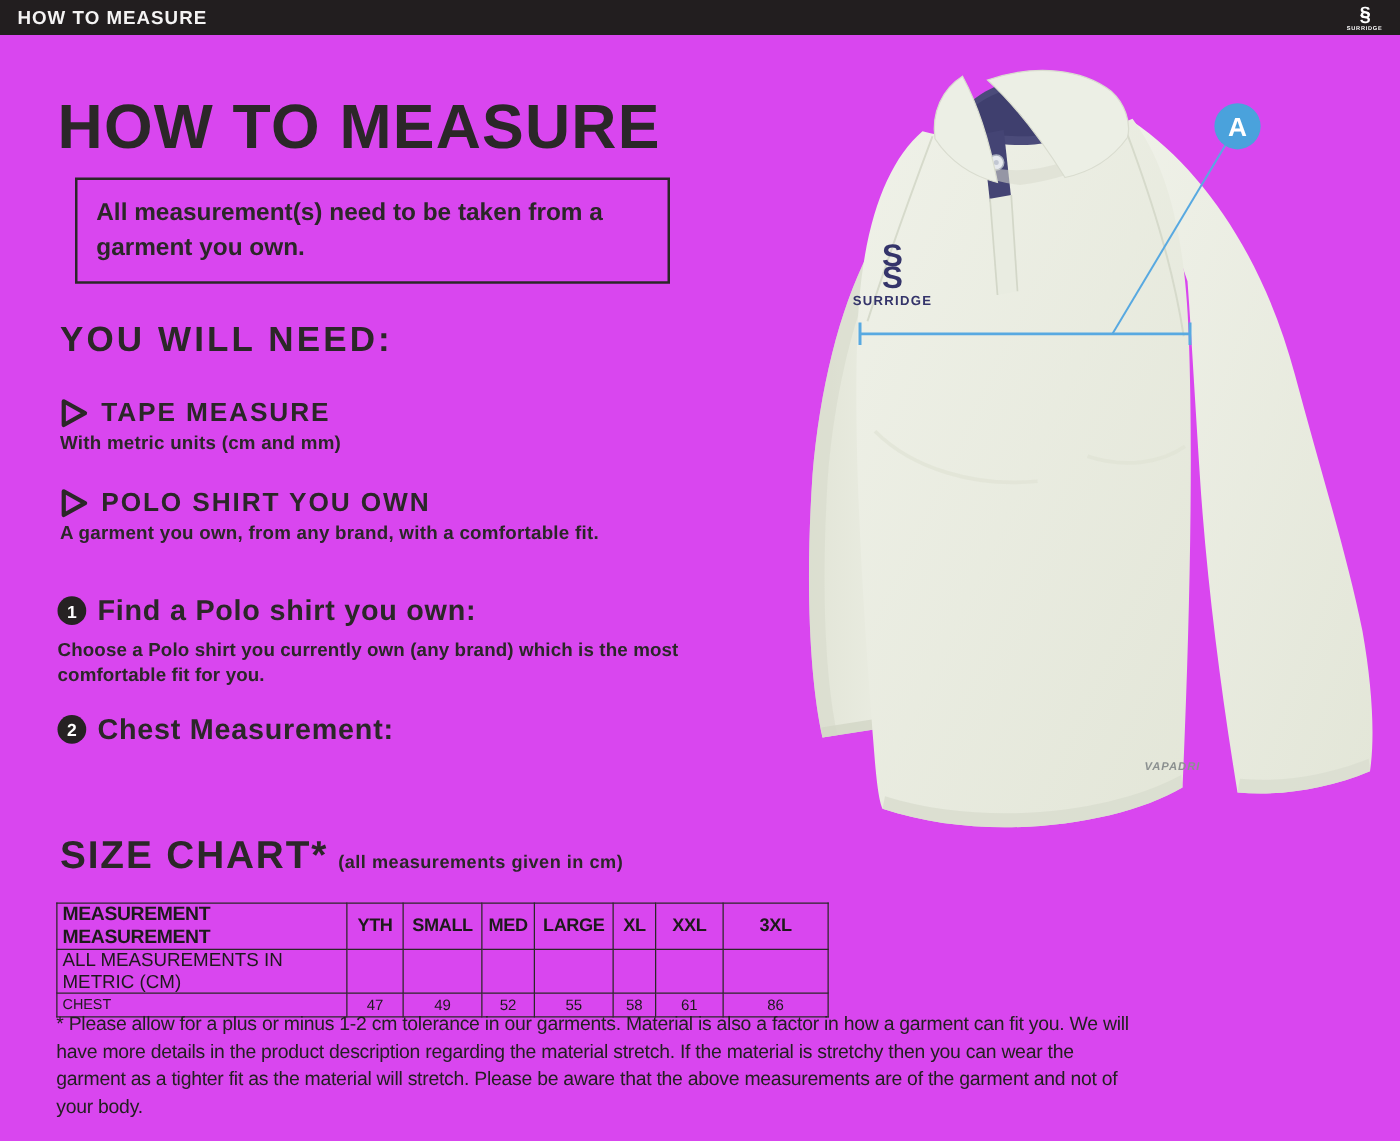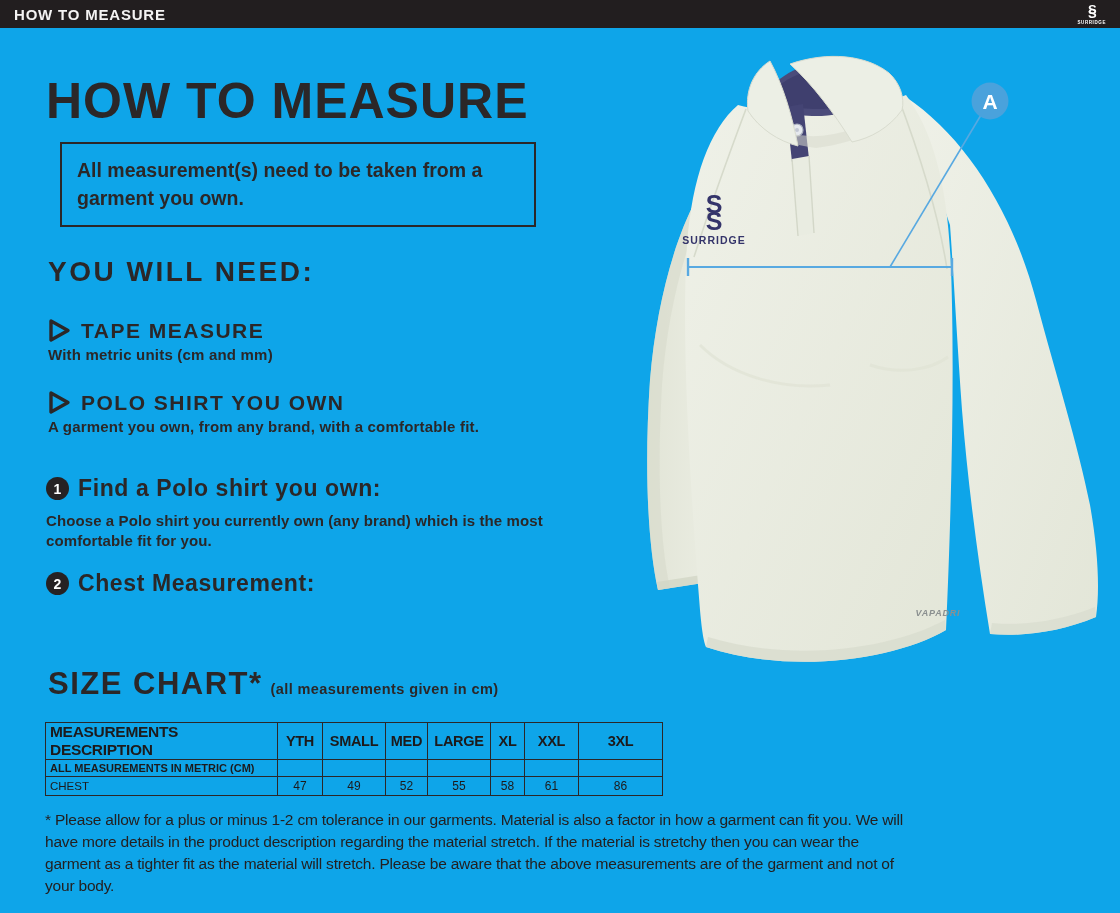--- a/index.html
+++ b/index.html
@@ -2,21 +2,21 @@
 <html><head>
 <meta charset="utf-8">
 <style>
   * { margin: 0; padding: 0; box-sizing: border-box; }
   html, body { background: #ffffff; }
   body { font-family: "Liberation Sans", sans-serif; color: #2b2728; }
   #canvas {
     position: relative;
     width: 1120px;
     height: 913px;
-    background: #0ea5e9;
+    background: #d946ef;
     overflow: hidden;
   }
 
   
   .topbar {
     position: absolute; left: 0; top: 0; width: 1120px; height: 28px;
     background: #221e1f; display: flex; align-items: center;
     justify-content: space-between; padding: 0 10px 0 14px;
   }
   .topbar-title {
@@ -80,21 +80,21 @@
     border-collapse: collapse; table-layout: fixed;
   }
   table.size-table th, table.size-table td {
     border: 1.6px solid #2b2728; padding: 0 4px; color: #1d1a1b;
   }
   table.size-table th {
     height: 27px; font-size: 14.5px; text-align: center;
     font-weight: bold; letter-spacing: -0.3px;
   }
   table.size-table th.desc-col { text-align: left; font-size: 15.5px; }
-  table.size-table tr.metric-row td { height: 17px; font-size: 11px; font-weight: bold; }
+  table.size-table tr.metric-row td { height: 17px; font-size: 15px; font-weight: normal; }
   table.size-table tr.chest-row td { height: 19px; font-size: 11.5px; }
   table.size-table tr.chest-row td.val { text-align: center; font-size: 12px; }
   .col-desc { width: 232px; } .col-yth { width: 45px; } .col-small { width: 63px; }
   .col-med { width: 42px; } .col-large { width: 63px; } .col-xl { width: 34px; }
   .col-xxl { width: 54px; } .col-3xl { width: 84px; }
 
   .footnote {
     position: absolute; left: 45px; top: 809px; width: 868px;
     font-size: 15.5px; line-height: 1.42; color: #232021; letter-spacing: -0.2px;
   }
@@ -168,21 +168,21 @@
         <col class="col-yth">
         <col class="col-small">
         <col class="col-med">
       <col class="col-large">
         <col class="col-xl">
         <col class="col-xxl">
         <col class="col-3xl">
     </colgroup>
     <tbody>
         <tr>
-      <th class="desc-col">MEASUREMENTS DESCRIPTION</th>
+      <th class="desc-col">MEASUREMENT MEASUREMENT</th>
       <th>YTH</th>
       <th>SMALL</th>
       <th>MED</th>
       <th>LARGE</th>
       <th>XL</th>
       <th>XXL</th>
       <th>3XL</th>
     </tr>
     <tr class="metric-row">
       <td>ALL MEASUREMENTS IN METRIC (CM)</td>

